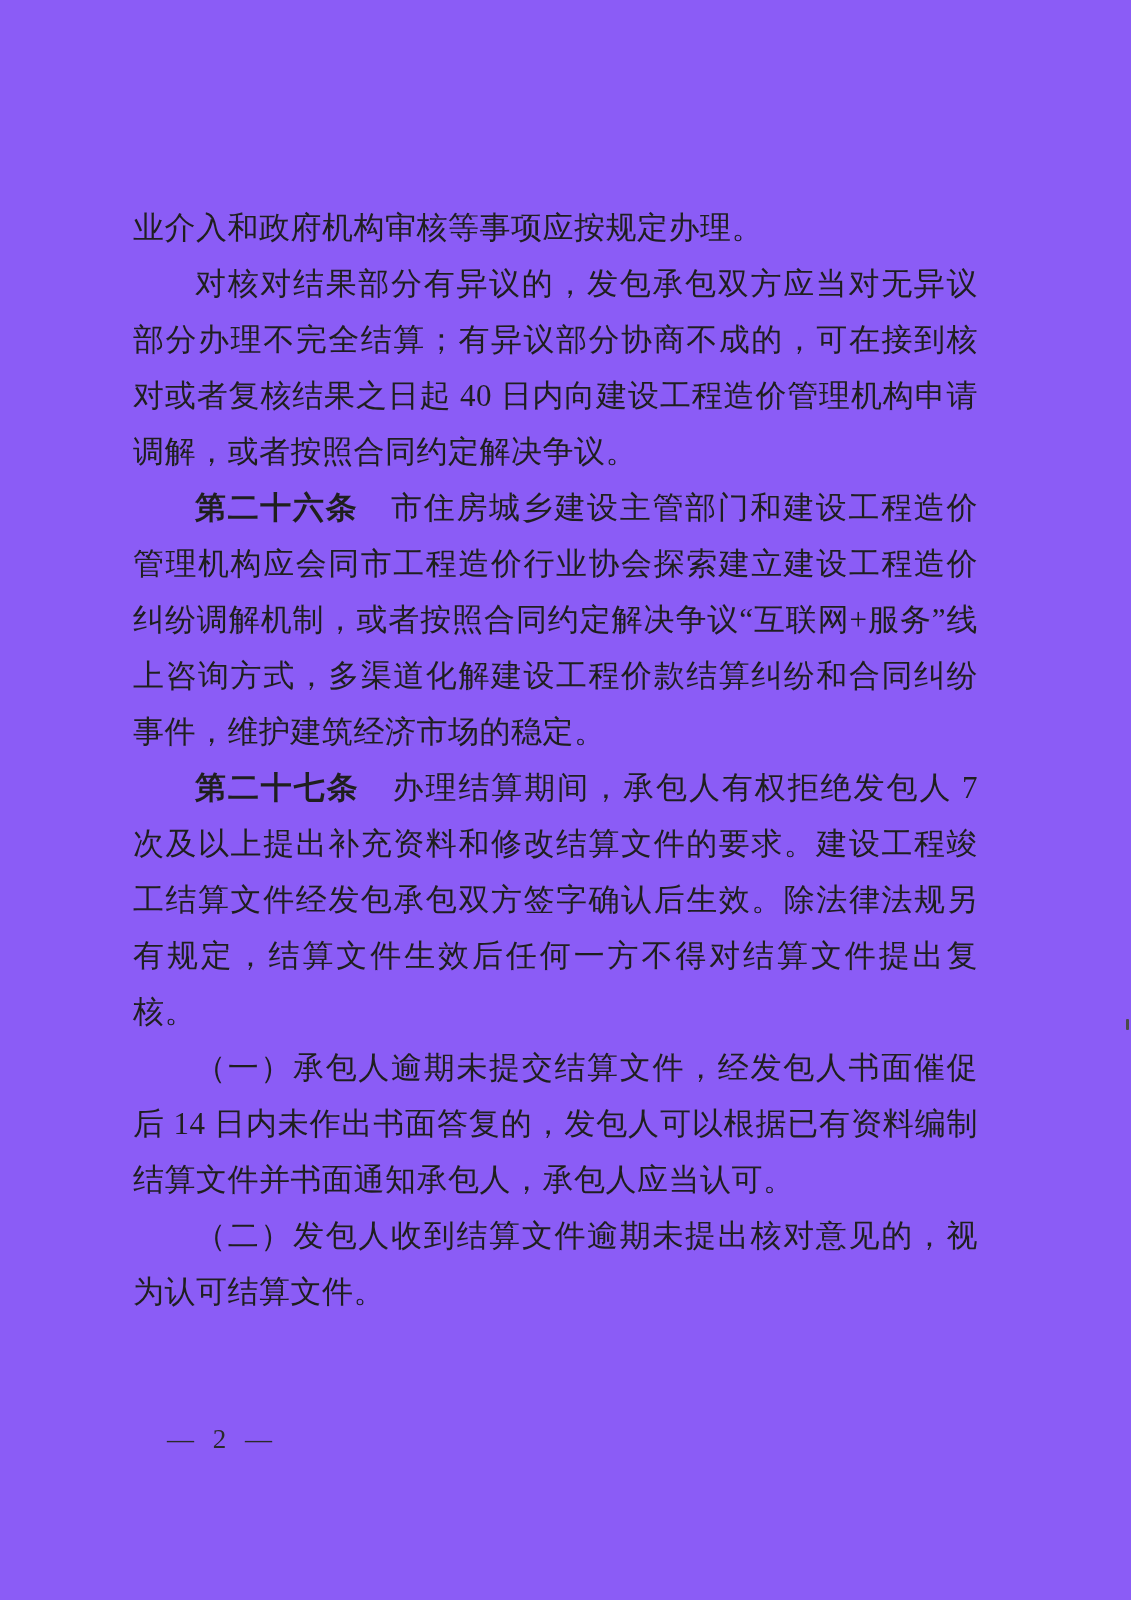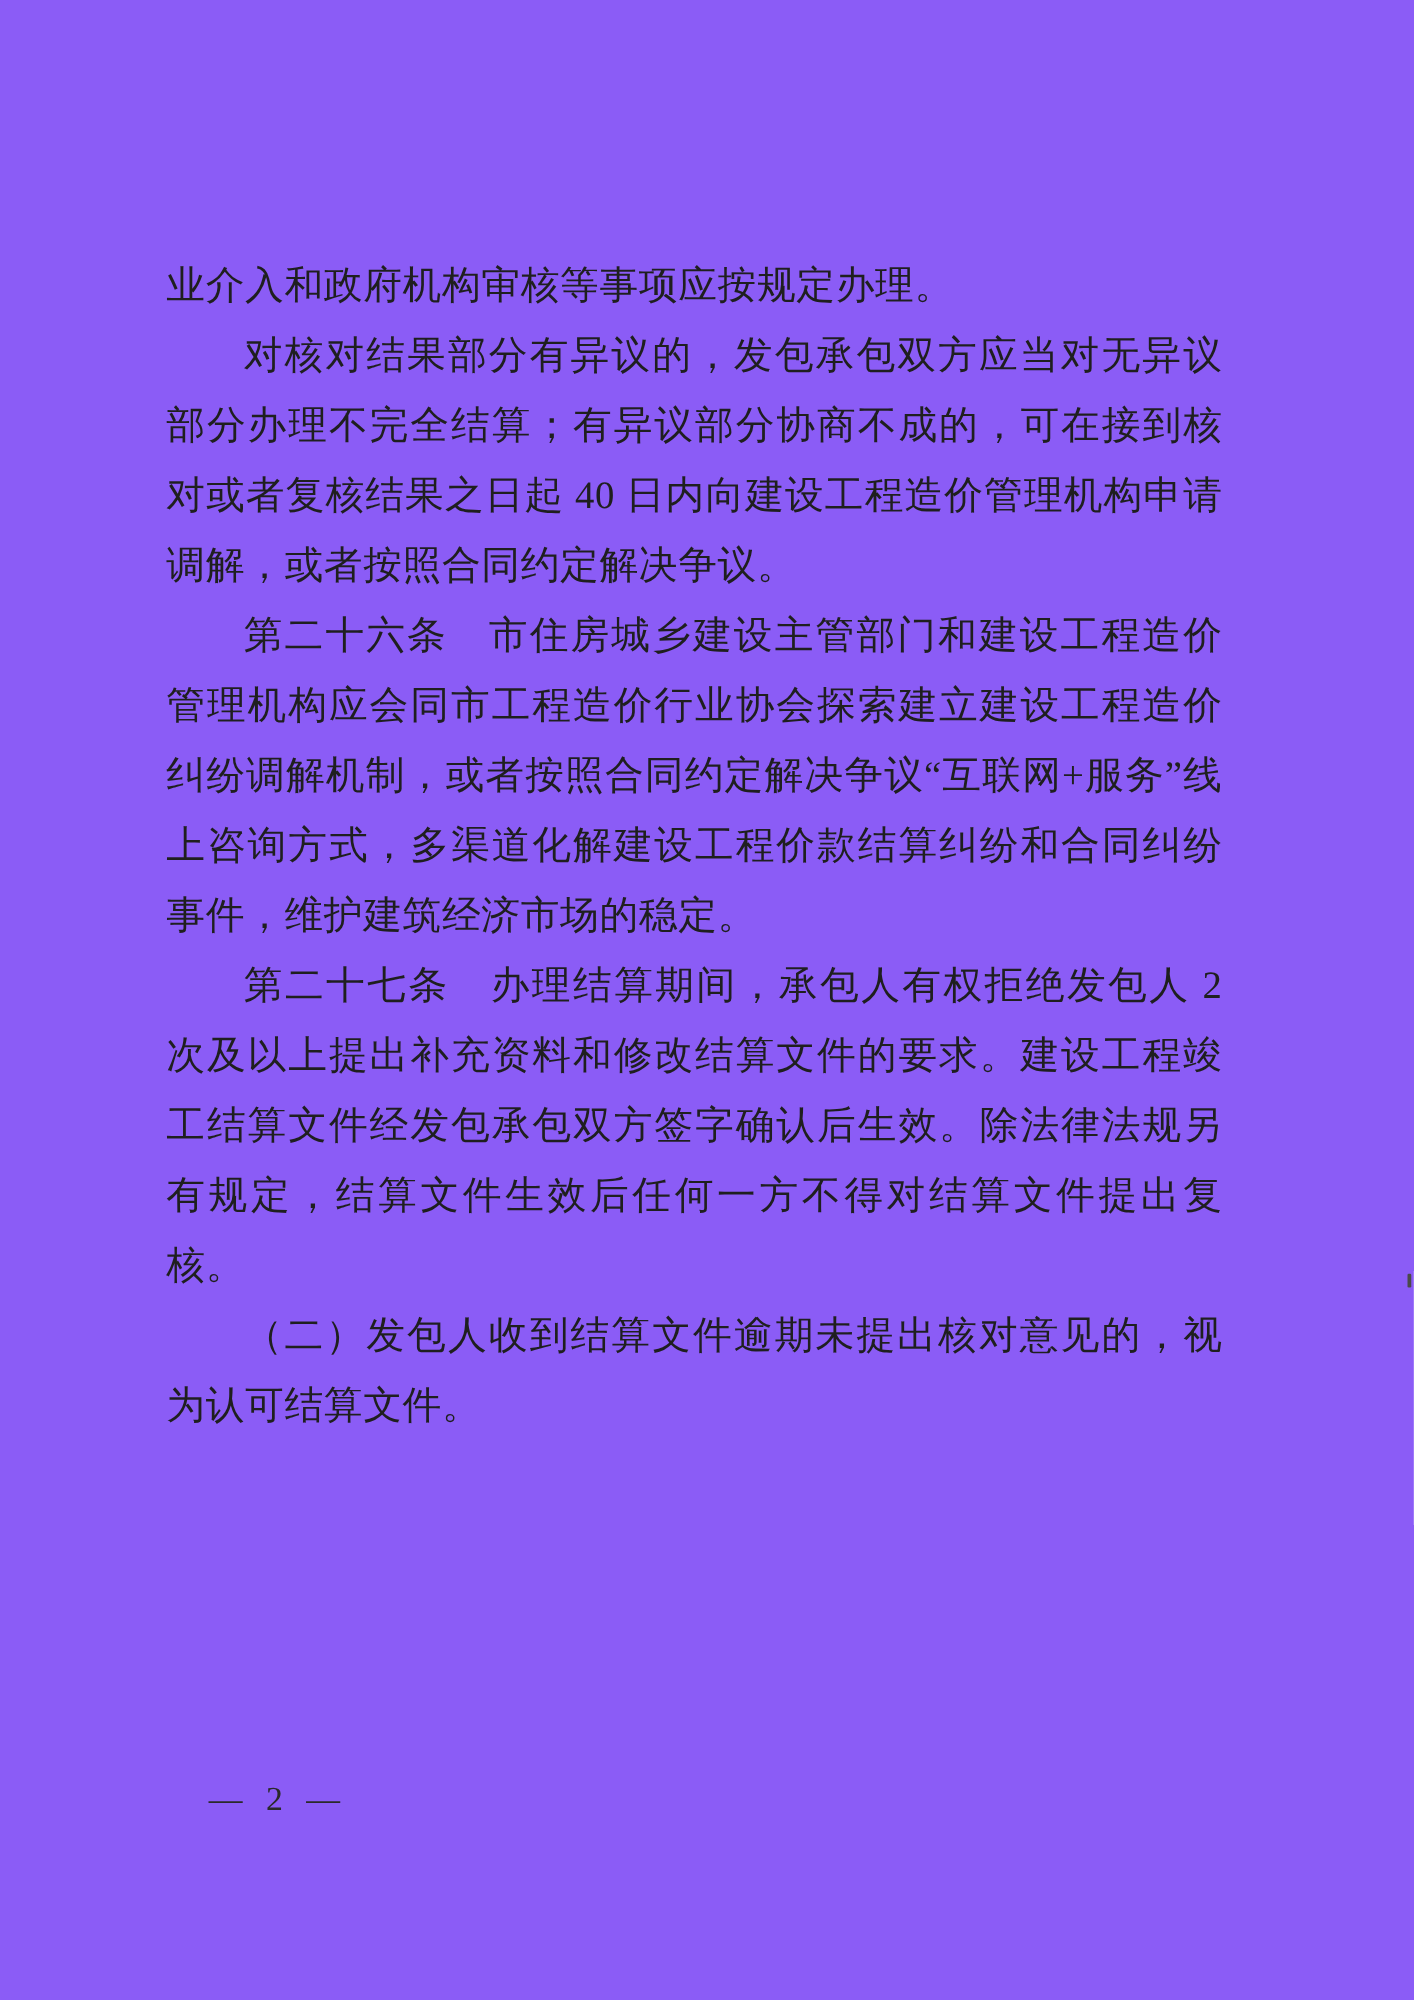--- a/index.html
+++ b/index.html
@@ -31,21 +31,21 @@
     letter-spacing: 0.5px;
   }
   .text-block p {
     margin: 0;
     padding: 0;
   }
   .text-block p.indent {
     text-indent: 2em;
   }
   .article-heading {
-    font-weight: 400;
+    font-weight: 700;
     margin-top: 40px;
   }
   .page-footer {
     position: absolute;
     left: 167px;
     top: 1424px;
     font-size: 27px;
     color: #2a2a2a;
     letter-spacing: 3px;
     word-spacing: 6px;
@@ -63,21 +63,22 @@
 </head>
 <body>
 
 <div class="page">
 
   <div class="text-block">
 
   <p class=""><span>业介入和政府机构审核等事项应按规定办理。</span></p>
       <p class="indent"><span>对核对结果部分有异议的，发包承包双方应当对无异议部分办理不完全结算；有异议部分协商不成的，可在接到核对或者复核结果之日起 40 日内向建设工程造价管理机构申请调解，或者按照合同约定解决争议。</span></p>
       <p class="indent"><span class="article-heading">第二十六条</span><span>　市住房城乡建设主管部门和建设工程造价管理机构应会同市工程造价行业协会探索建立建设工程造价纠纷调解机制，或者按照合同约定解决争议“互联网+服务”线上咨询方式，多渠道化解建设工程价款结算纠纷和合同纠纷事件，维护建筑经济市场的稳定。</span></p>
-      <p class="indent"><span class="article-heading">第二十七条</span><span>　办理结算期间，承包人有权拒绝发包人 2 次及以上提出补充资料和修改结算文件的要求。建设工程竣工结算文件经发包承包双方签字确认后生效。除法律法规另有规定，结算文件生效后任何一方不得对结算文件提出复核。</span></p>
+      <p class="indent"><span class="article-heading">第二十七条</span><span>　办理结算期间，承包人有权拒绝发包人 7 次及以上提出补充资料和修改结算文件的要求。建设工程竣工结算文件经发包承包双方签字确认后生效。除法律法规另有规定，结算文件生效后任何一方不得对结算文件提出复核。</span></p>
+      <p class="indent"><span>（一）承包人逾期未提交结算文件，经发包人书面催促后 14 日内未作出书面答复的，发包人可以根据已有资料编制结算文件并书面通知承包人，承包人应当认可。</span></p>
       <p class="indent"><span>（二）发包人收到结算文件逾期未提出核对意见的，视为认可结算文件。</span></p>
     </div>
 
   <div class="page-footer">— 2 —</div>
 
   <div class="edge-mark"></div>
 
 </div>
 
 </body></html>

